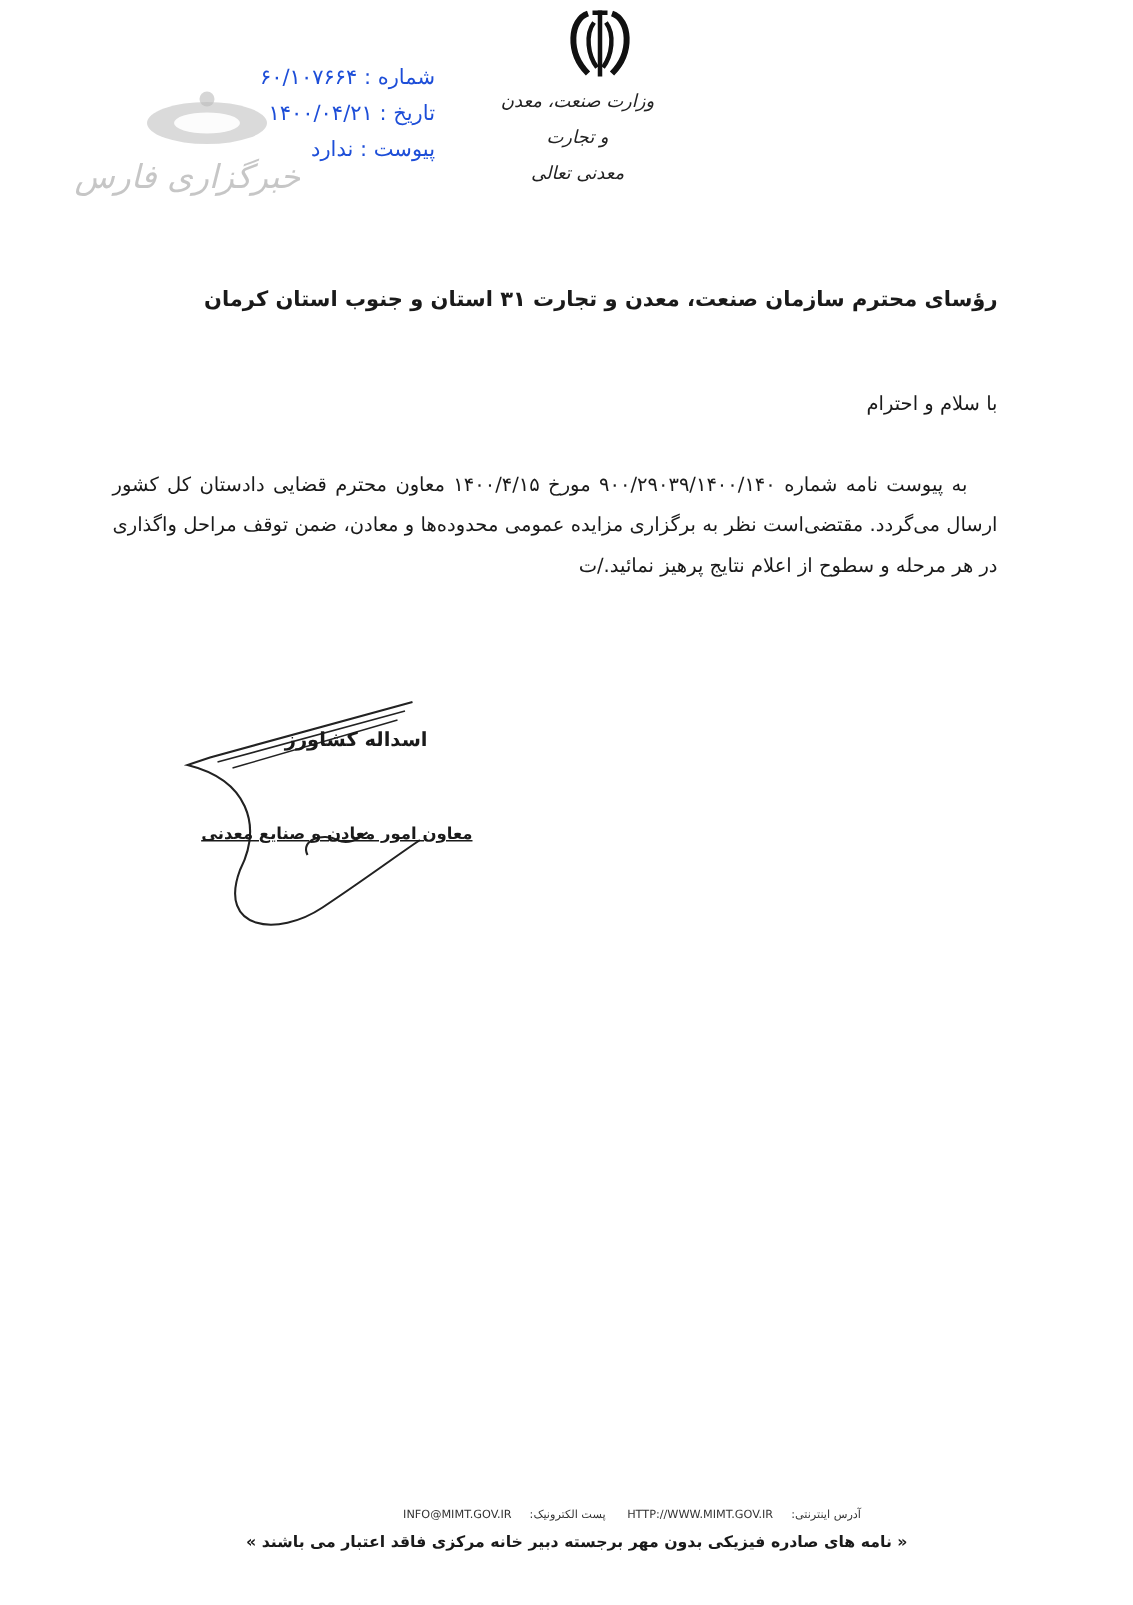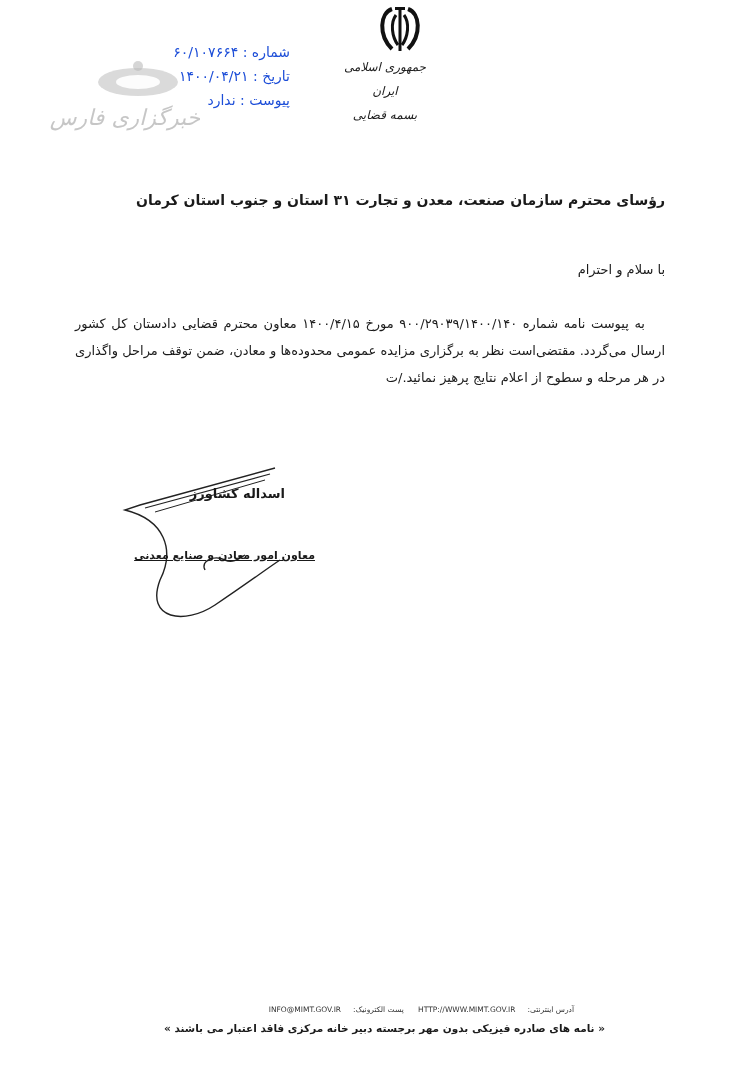--- a/index.html
+++ b/index.html
@@ -27,22 +27,22 @@
 <svg class="abs emblem" viewBox="0 0 60 50">
   <path d="M22 4 C10 8 8 30 22 44" stroke="#111" stroke-width="4" fill="none"></path>
   <path d="M38 4 C50 8 52 30 38 44" stroke="#111" stroke-width="4" fill="none"></path>
   <path d="M26 10 C20 18 22 32 28 40" stroke="#111" stroke-width="3" fill="none"></path>
   <path d="M34 10 C40 18 38 32 32 40" stroke="#111" stroke-width="3" fill="none"></path>
   <rect x="28.5" y="2" width="3" height="44" fill="#111"></rect>
   <rect x="25" y="2" width="10" height="3" fill="#111"></rect>
 </svg>
 
 <div class="abs header-txt rtl" style="text-align:center;">
-  <div>جمهوری اسلامی ایران</div>
-  <div>بسمه قضایی</div>
+  <div>وزارت صنعت، معدن و تجارت</div>
+  <div>معدنی تعالی</div>
 </div>
 
 <div class="abs meta rtl">
   <div><span>شماره :</span> <span>۶۰/۱۰۷۶۶۴</span></div>
   <div><span>تاریخ :</span> <span>۱۴۰۰/۰۴/۲۱</span></div>
   <div><span>پیوست :</span> <span>ندارد</span></div>
 </div>
 
 <svg class="abs watermark" viewBox="0 0 150 80">
   <ellipse cx="88" cy="22" rx="40" ry="14" fill="#bbb" opacity="0.55"></ellipse>

